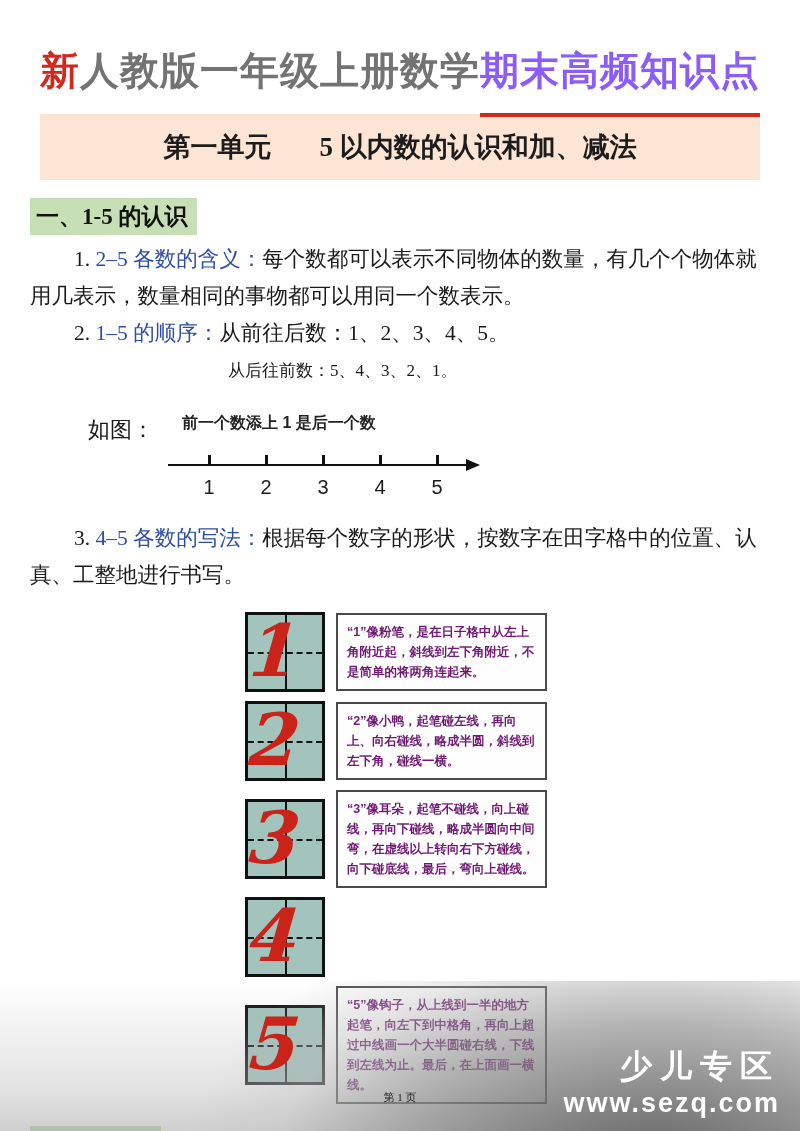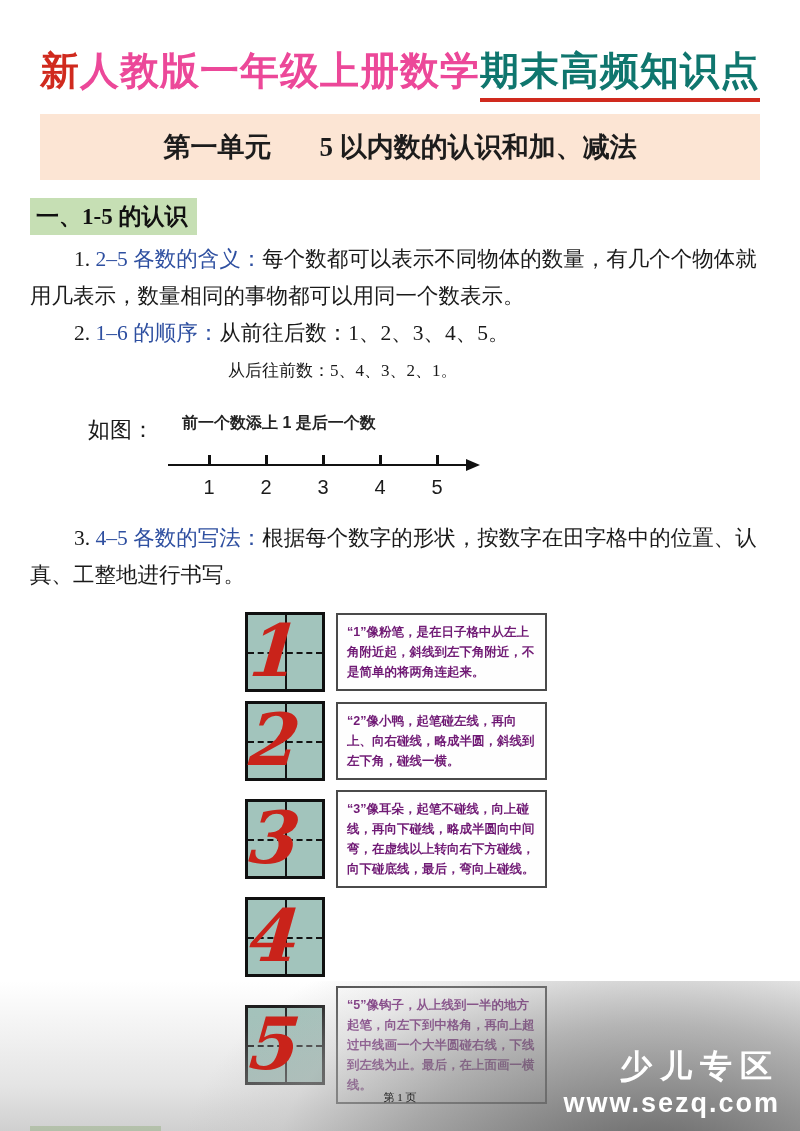--- a/index.html
+++ b/index.html
@@ -5,22 +5,22 @@
   html,body{margin:0;padding:0;background:#ffffff;}
   .page{
     position:relative;width:800px;height:1131px;margin:0 auto;
     background:#ffffff;overflow:hidden;
     font-family:"Liberation Serif","DejaVu Serif",serif;color:#1a1a1a;
   }
   
   .title{margin:44px 20px 0;text-align:center;font-size:39px;font-weight:bold;
          letter-spacing:1px;white-space:nowrap;}
   .title .red{color:#d02a1e;}
-  .title .black{color:#ec4899;}
-  .title .red-underline{color:#0f766e;border-bottom:4px solid #d02a1e;padding-bottom:6px;}
+  .title .black{color:#737373;}
+  .title .red-underline{color:#8b5cf6;border-bottom:4px solid #d02a1e;padding-bottom:21px;}
   
   .banner{margin:16px 40px 0;height:66px;background:#fce5d4;
           display:flex;align-items:center;justify-content:center;
           font-size:27px;font-weight:bold;color:#1c1c1c;}
   .banner .unit{margin-right:48px;}
   
   .sec-heading{display:inline-block;margin:18px 0 0 30px;background:#c6dfb4;
                padding:3px 10px 3px 6px;font-size:23px;font-weight:bold;color:#111;}
   
   .para{margin:6px 30px 0;font-size:21.5px;line-height:37px;}
@@ -80,21 +80,21 @@
     <span class="unit">第一单元</span>
     <span>5 以内数的认识和加、减法</span>
   </div>
 
   <div>
     <span class="sec-heading">一、1-5 的认识</span>
   </div>
 
   <p class="para indent"><span>1. </span><span class="kw-blue">2–5 各数的含义：</span><span>每个数都可以表示不同物体的数量，有几个个物体就用几表示，数量相同的事物都可以用同一个数表示。</span></p>
 
-  <p class="para indent" style="margin-top:0;"><span>2. </span><span class="kw-blue">1–6 的顺序：</span><span>从前往后数：1、2、3、4、5。</span></p>
+  <p class="para indent" style="margin-top:0;"><span>2. </span><span class="kw-blue">1–5 的顺序：</span><span>从前往后数：1、2、3、4、5。</span></p>
   <div class="cont-line">从后往前数：5、4、3、2、1。</div>
 
   <div class="figure">
     <span class="figure-label">如图：</span>
     <div class="figure-body">
       <div class="figure-caption">前一个数添上 1 是后一个数</div>
       <div class="numberline">
         <div class="nl-line"></div>
         <div class="nl-tick" style="left:40px;"></div>
         <div class="nl-tick" style="left:97px;"></div>

